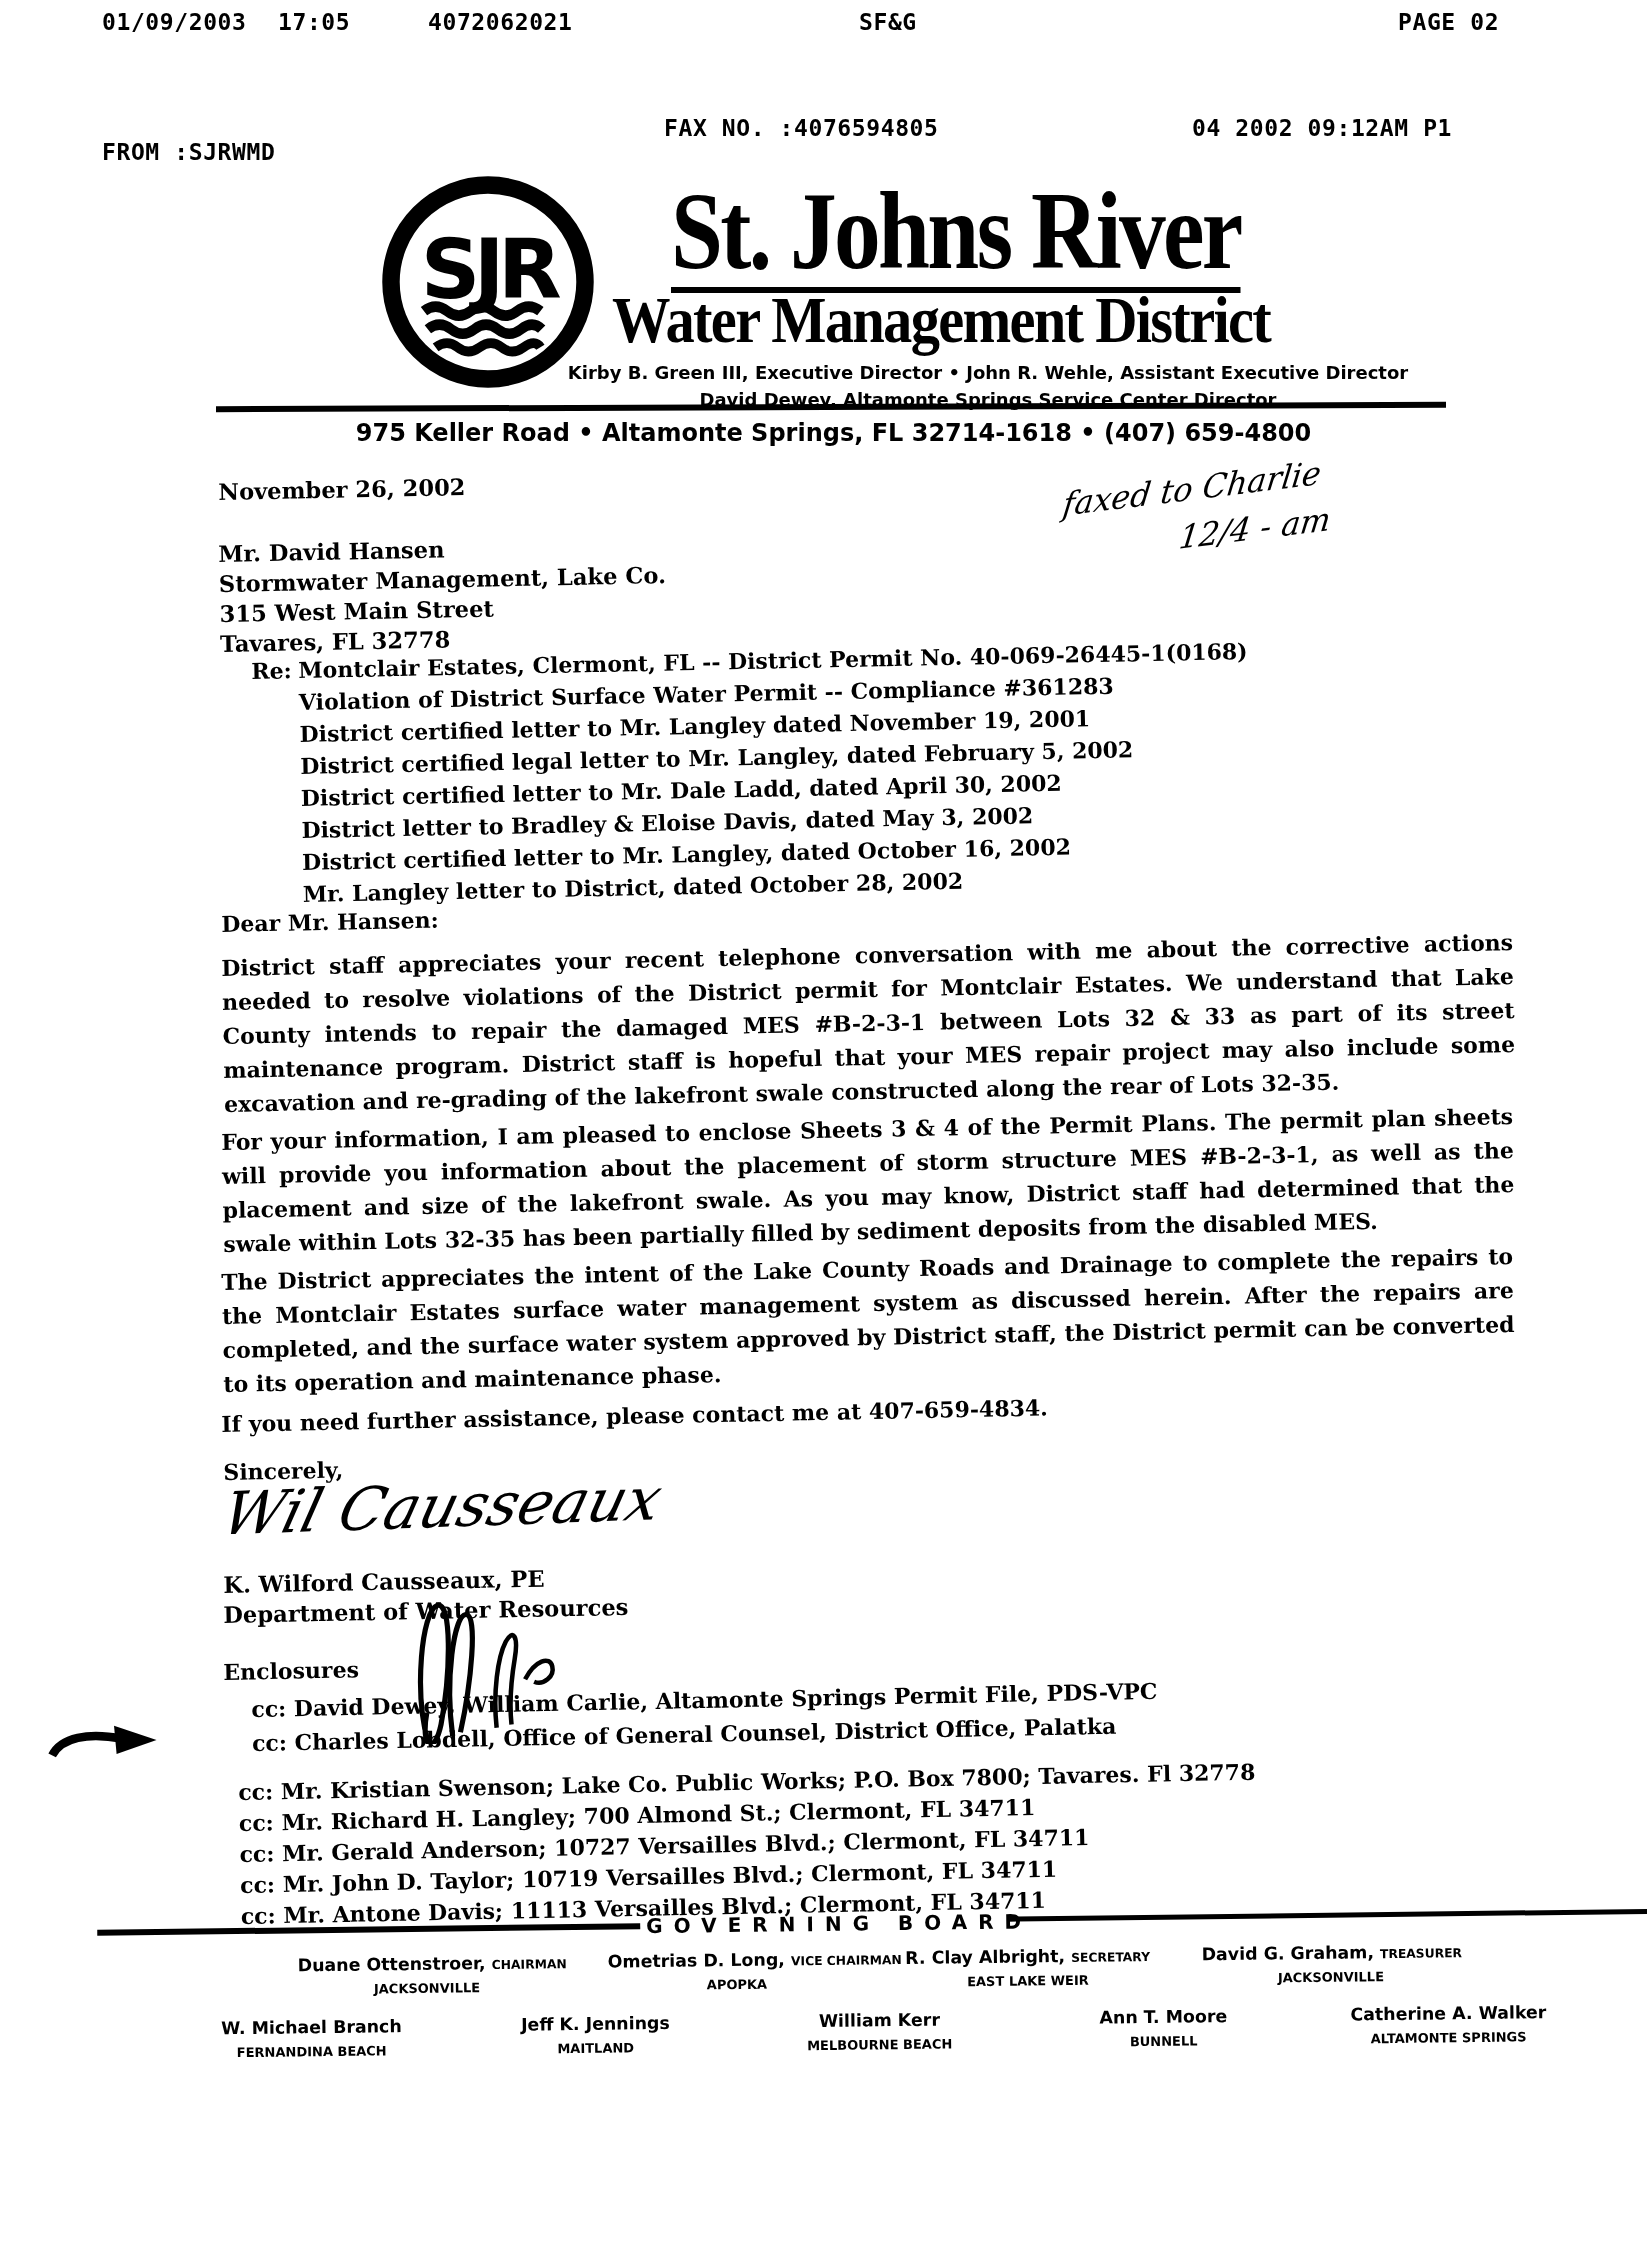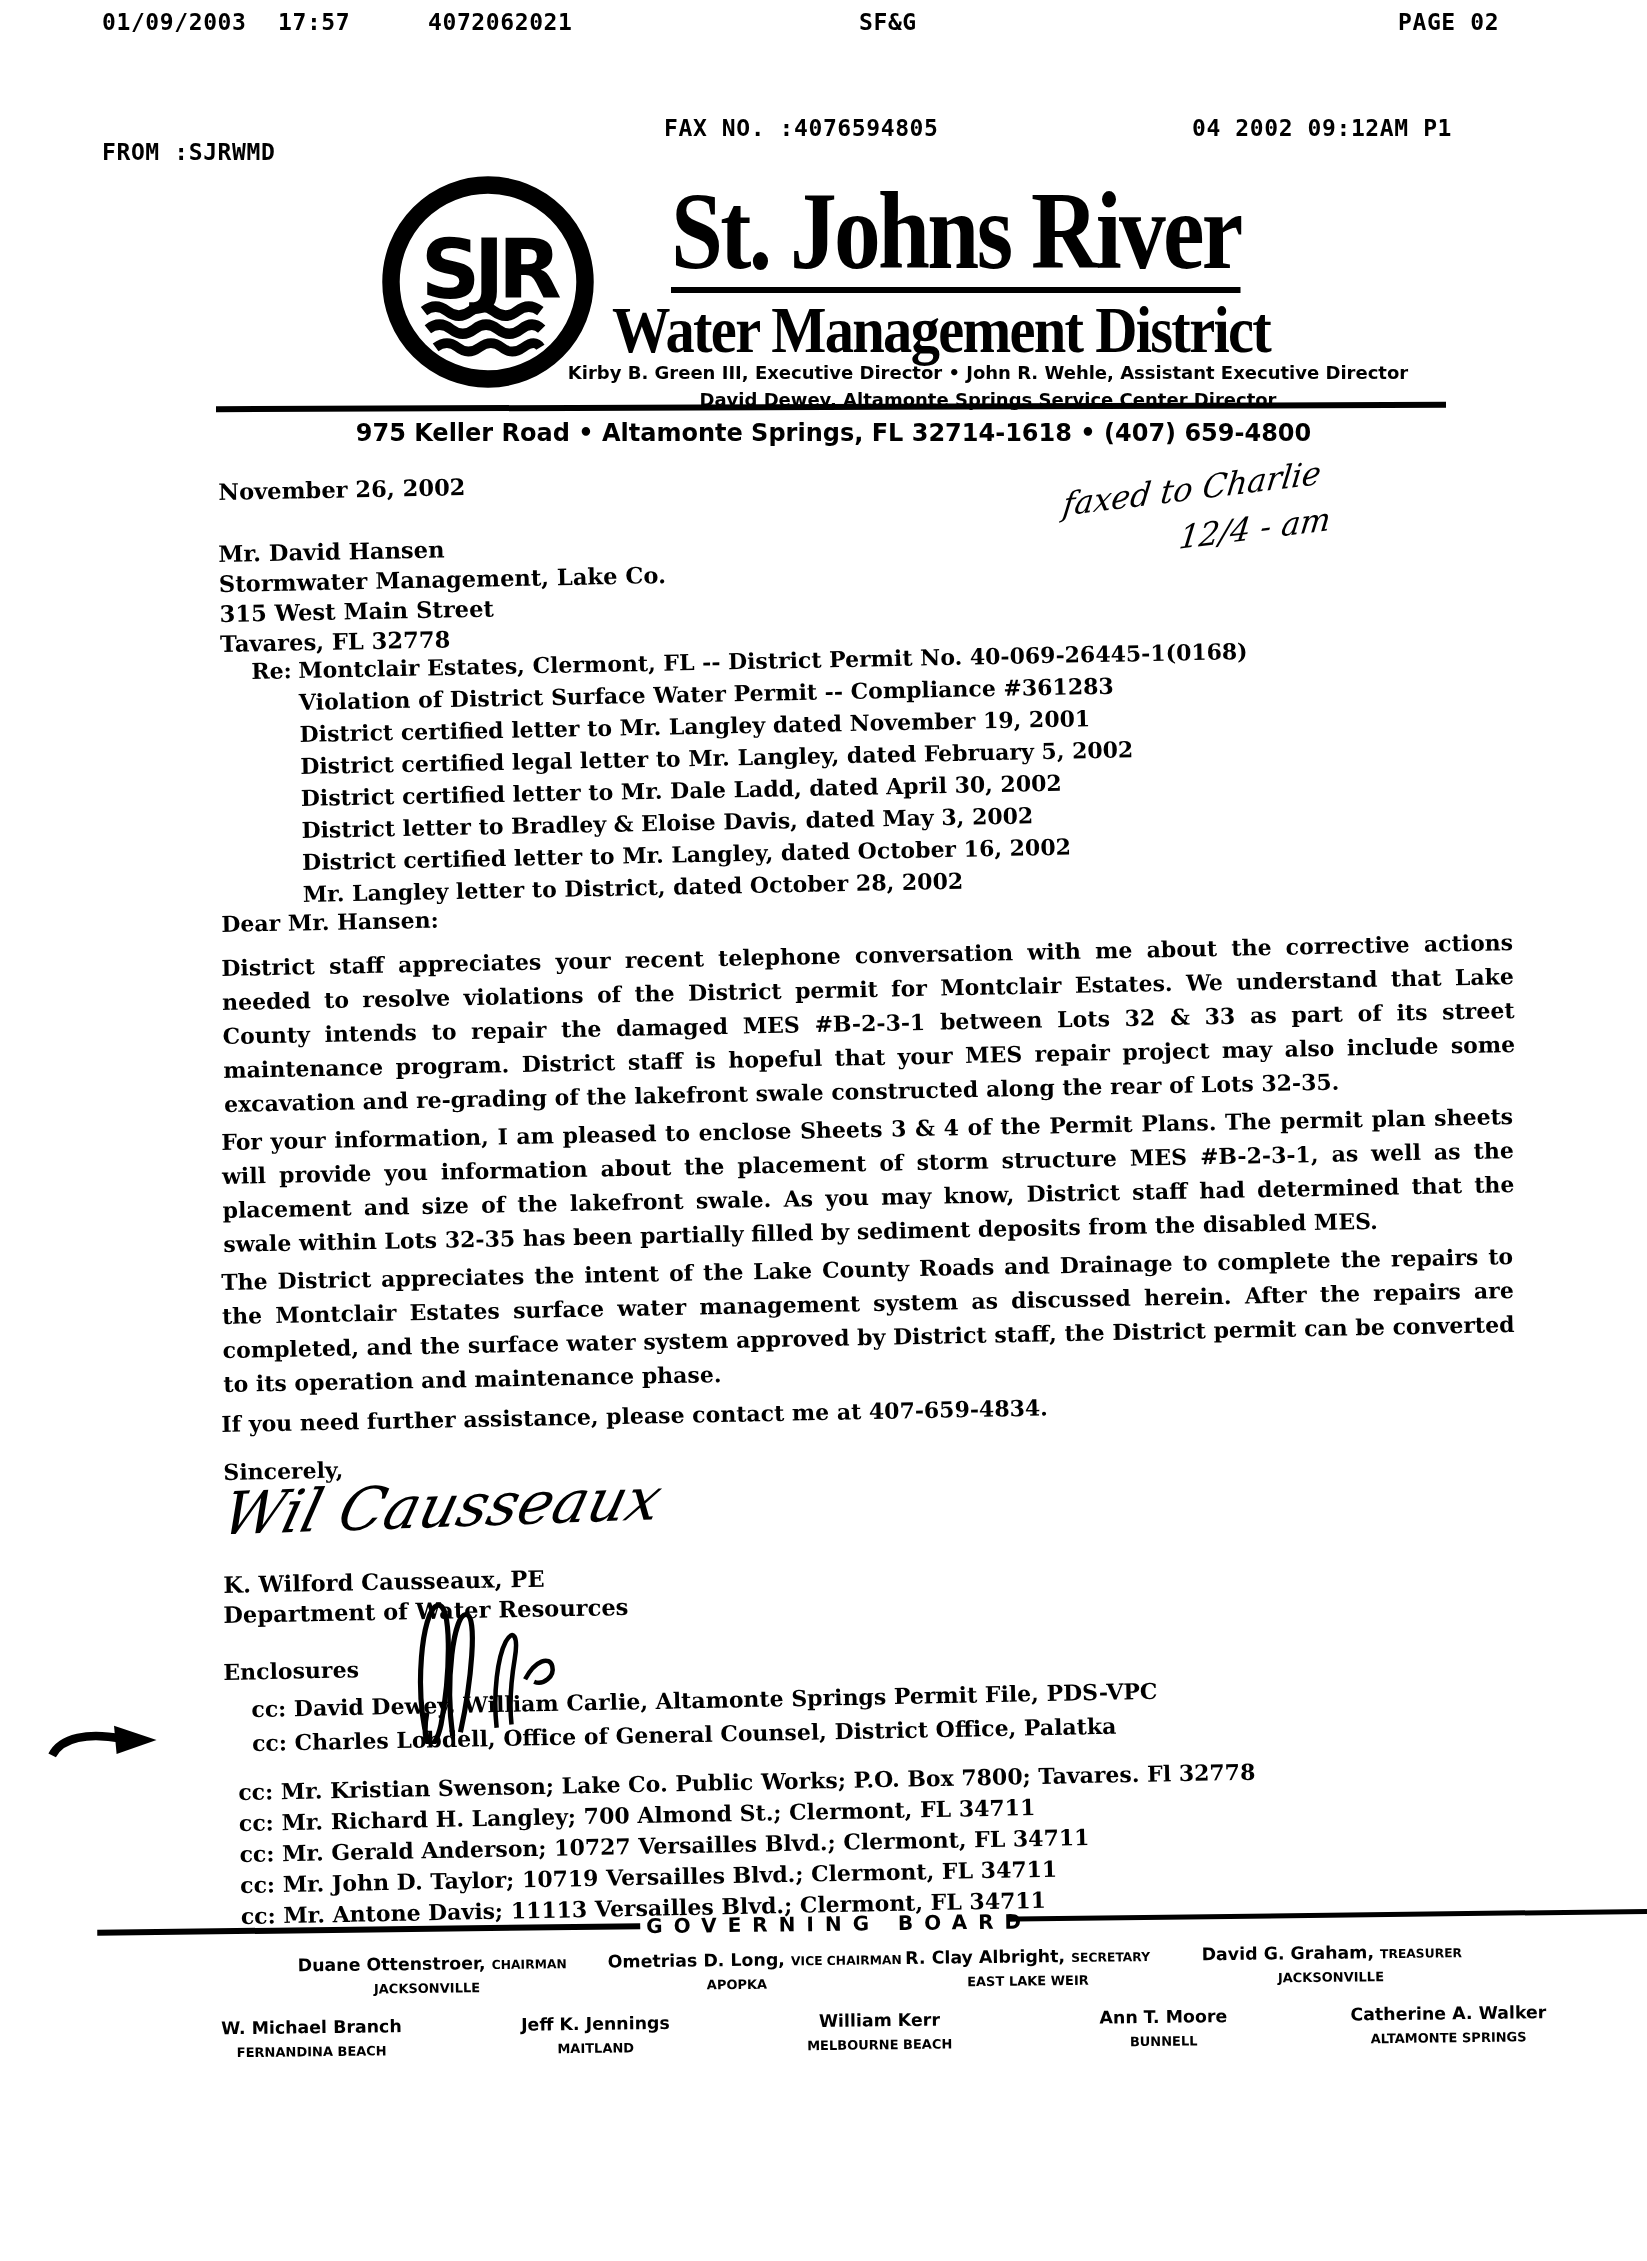--- a/index.html
+++ b/index.html
@@ -37,21 +37,21 @@
   .gb-role{font-size:12.3px;}
   .gb-city{font-size:13px;margin-top:6.5px;white-space:nowrap;}
   svg{display:block;}
 </style>
 </head>
 <body>
 
 <div class="page">
 
   <div class="abs fax" style="left:102px;top:9px;">01/09/2003</div>
-  <div class="abs fax" style="left:278px;top:9px;">17:57</div>
+  <div class="abs fax" style="left:278px;top:9px;">17:05</div>
   <div class="abs fax" style="left:428px;top:9px;">4072062021</div>
   <div class="abs fax" style="left:859px;top:9px;">SF&amp;G</div>
   <div class="abs fax" style="left:1398px;top:9px;">PAGE  02</div>
 
   <div class="abs fax" style="left:102px;top:115px;margin-top:24px;">FROM :SJRWMD</div>
   <div class="abs fax" style="left:664px;top:115px;">FAX NO. :4076594805</div>
   <div class="abs fax" style="left:1192px;top:115px;">04 2002 09:12AM  P1</div>
 
   <div class="abs" style="left:380px;top:174px;text-align:right;">
     <svg width="216" height="216" viewBox="0 0 334 334">
@@ -59,21 +59,21 @@
       <text x="167" y="192" text-anchor="middle" font-family="DejaVu Sans, sans-serif" font-weight="bold" font-size="128" letter-spacing="-10">SJR</text>
       <path d="M68,212 q18,-14 36,0 t36,0 t36,0 t36,0 t36,0" fill="none" stroke="#000" stroke-width="16"></path>
       <path d="M74,240 q18,-14 36,0 t36,0 t36,0 t36,0 t32,0" fill="none" stroke="#000" stroke-width="16"></path>
       <path d="M86,268 q18,-13 34,0 t34,0 t34,0 t34,0 t26,0" fill="none" stroke="#000" stroke-width="15"></path>
     </svg>
   </div>
 
   <div class="abs" style="left:644px;top:176px;margin-left:27px;">
     <span class="lh-title1">St. Johns River</span>
   </div>
-  <div class="abs" style="left:612px;top:298px;">
+  <div class="abs" style="left:612px;top:288px;">
     <span class="lh-title2">Water Management District</span>
   </div>
   <div class="abs lh-directors" style="left:536px;top:359px;width:904px;">
     <div>Kirby B. Green III, Executive Director  •  John R. Wehle, Assistant Executive Director</div>
     <div>David Dewey, Altamonte Springs Service Center Director</div>
   </div>
   <div class="abs rule" style="left:216px;top:404px;width:1230px;height:5.8px;transform:rotate(-0.2deg);"></div>
   <div class="abs lh-address" style="left:220px;top:419px;width:1227px;">975 Keller Road  •  Altamonte Springs, FL 32714-1618  •  (407) 659-4800</div>
 
   <div class="abs hand note" style="left:1066px;top:481px;">

